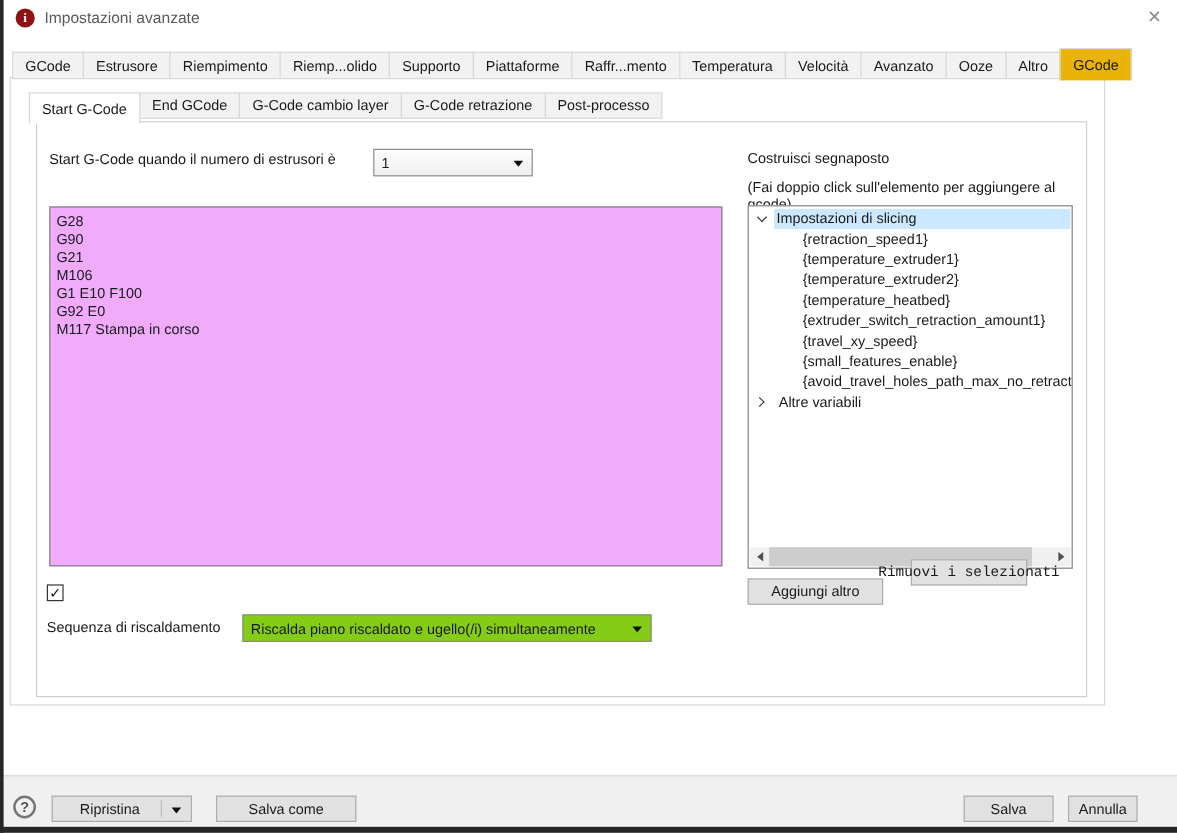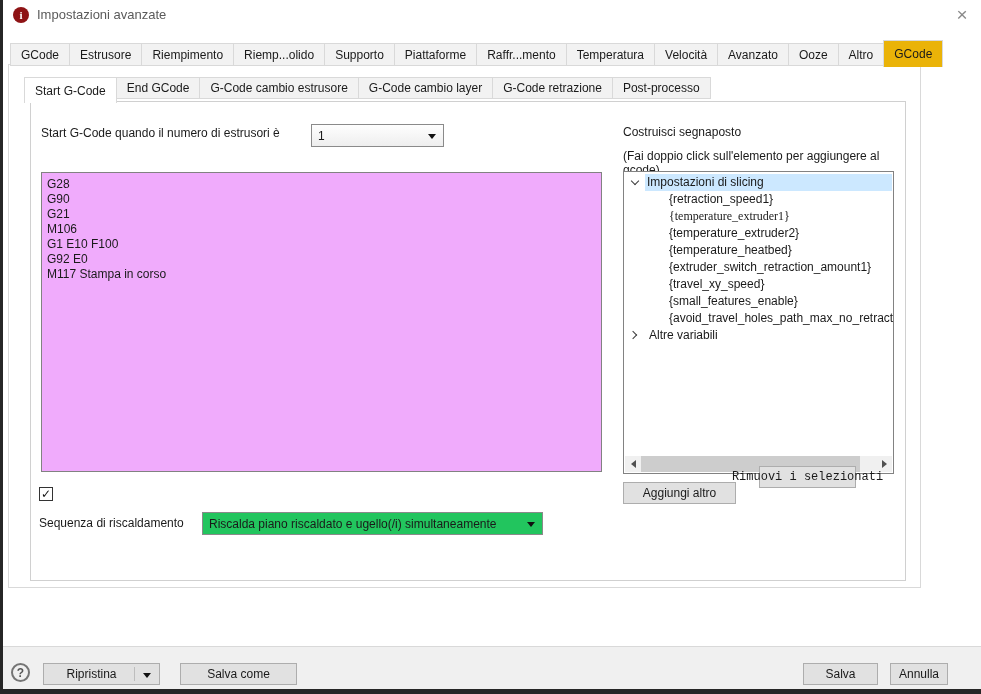--- a/index.html
+++ b/index.html
@@ -31,21 +31,21 @@
 
   
   .outer-panel { left:8px; top:64px; width:913px; height:524px; background:#fff; border:1px solid #d9d9d9; z-index:1; }
   .sub-panel { left:30px; top:101px; width:876px; height:480px; background:#fff; border:1px solid #d0d0d0; z-index:2; }
 
   
   .lbl-extruders { left:10px; top:24px; }
   .combo { border:1px solid #8a8a8a; background:linear-gradient(#fefefe,#eeeeee); display:flex; align-items:center; padding-left:6px; }
   .combo .arrow { position:absolute; right:7px; top:9px; width:0; height:0; border-left:4px solid transparent; border-right:4px solid transparent; border-top:5px solid #111; }
   .combo-extruders { left:280px; top:22px; width:133px; height:23px; }
-  .combo-heating { left:171px; top:410px; width:341px; height:23px; background:#22c55e; }
+  .combo-heating { left:171px; top:410px; width:341px; height:23px; background:#84cc16; }
 
   .lbl-costruisci { left:592px; top:23px; }
   .lbl-hint { left:592px; top:47px; }
 
   .gcode-editor { left:10px; top:70px; width:561px; height:300px; background:#f0abfc; border:1px solid #828282; padding:4px 5px; white-space:pre; line-height:15px; overflow:hidden; }
 
   
   .tree { left:592px; top:69px; width:271px; height:303px; background:#fff; border:1px solid #828282; overflow:hidden; }
   .tree-row { position:absolute; left:0; width:100%; height:17px; line-height:17px; }
   .tree-sel { position:absolute; left:21px; right:1px; top:0; height:17px; background:#cce8ff; }
@@ -107,21 +107,20 @@
   <div class="tab">Velocità</div>
   <div class="tab">Avanzato</div>
   <div class="tab">Ooze</div>
   <div class="tab">Altro</div>
   <div class="tab active">GCode</div>
 </div>
 
 <div class="abs subtabstrip">
   <div class="subtab active">Start G-Code</div>
   <div class="subtab">End GCode</div>
-  <div class="subtab">G-Code cambio estrusore</div>
   <div class="subtab">G-Code cambio layer</div>
   <div class="subtab">G-Code retrazione</div>
   <div class="subtab">Post-processo</div>
 </div>
 
 <div class="abs sub-panel">
 
   <div class="abs lbl-extruders">Start G-Code quando il numero di estrusori è</div>
   <div class="abs combo combo-extruders">
     <span>1</span>
@@ -141,21 +140,21 @@
 
   <div class="abs tree">
     <div class="tree-row" style="top:2px;">
       <div class="tree-sel"></div>
       <span class="chev chev-open"></span>
       <span class="tree-root-label">Impostazioni di slicing</span>
     </div>
     <div class="tree-row" style="top:19px;">
         <span class="tree-item-label">{retraction_speed1}</span>
       </div>
-    <div class="tree-row" style="top:36px;font-family:Liberation Serif, serif;">
+    <div class="tree-row" style="top:36px;">
         <span class="tree-item-label">{temperature_extruder1}</span>
       </div>
     <div class="tree-row" style="top:53px;">
         <span class="tree-item-label">{temperature_extruder2}</span>
       </div>
     <div class="tree-row" style="top:70px;">
         <span class="tree-item-label">{temperature_heatbed}</span>
       </div>
     <div class="tree-row" style="top:87px;">
         <span class="tree-item-label">{extruder_switch_retraction_amount1}</span>

